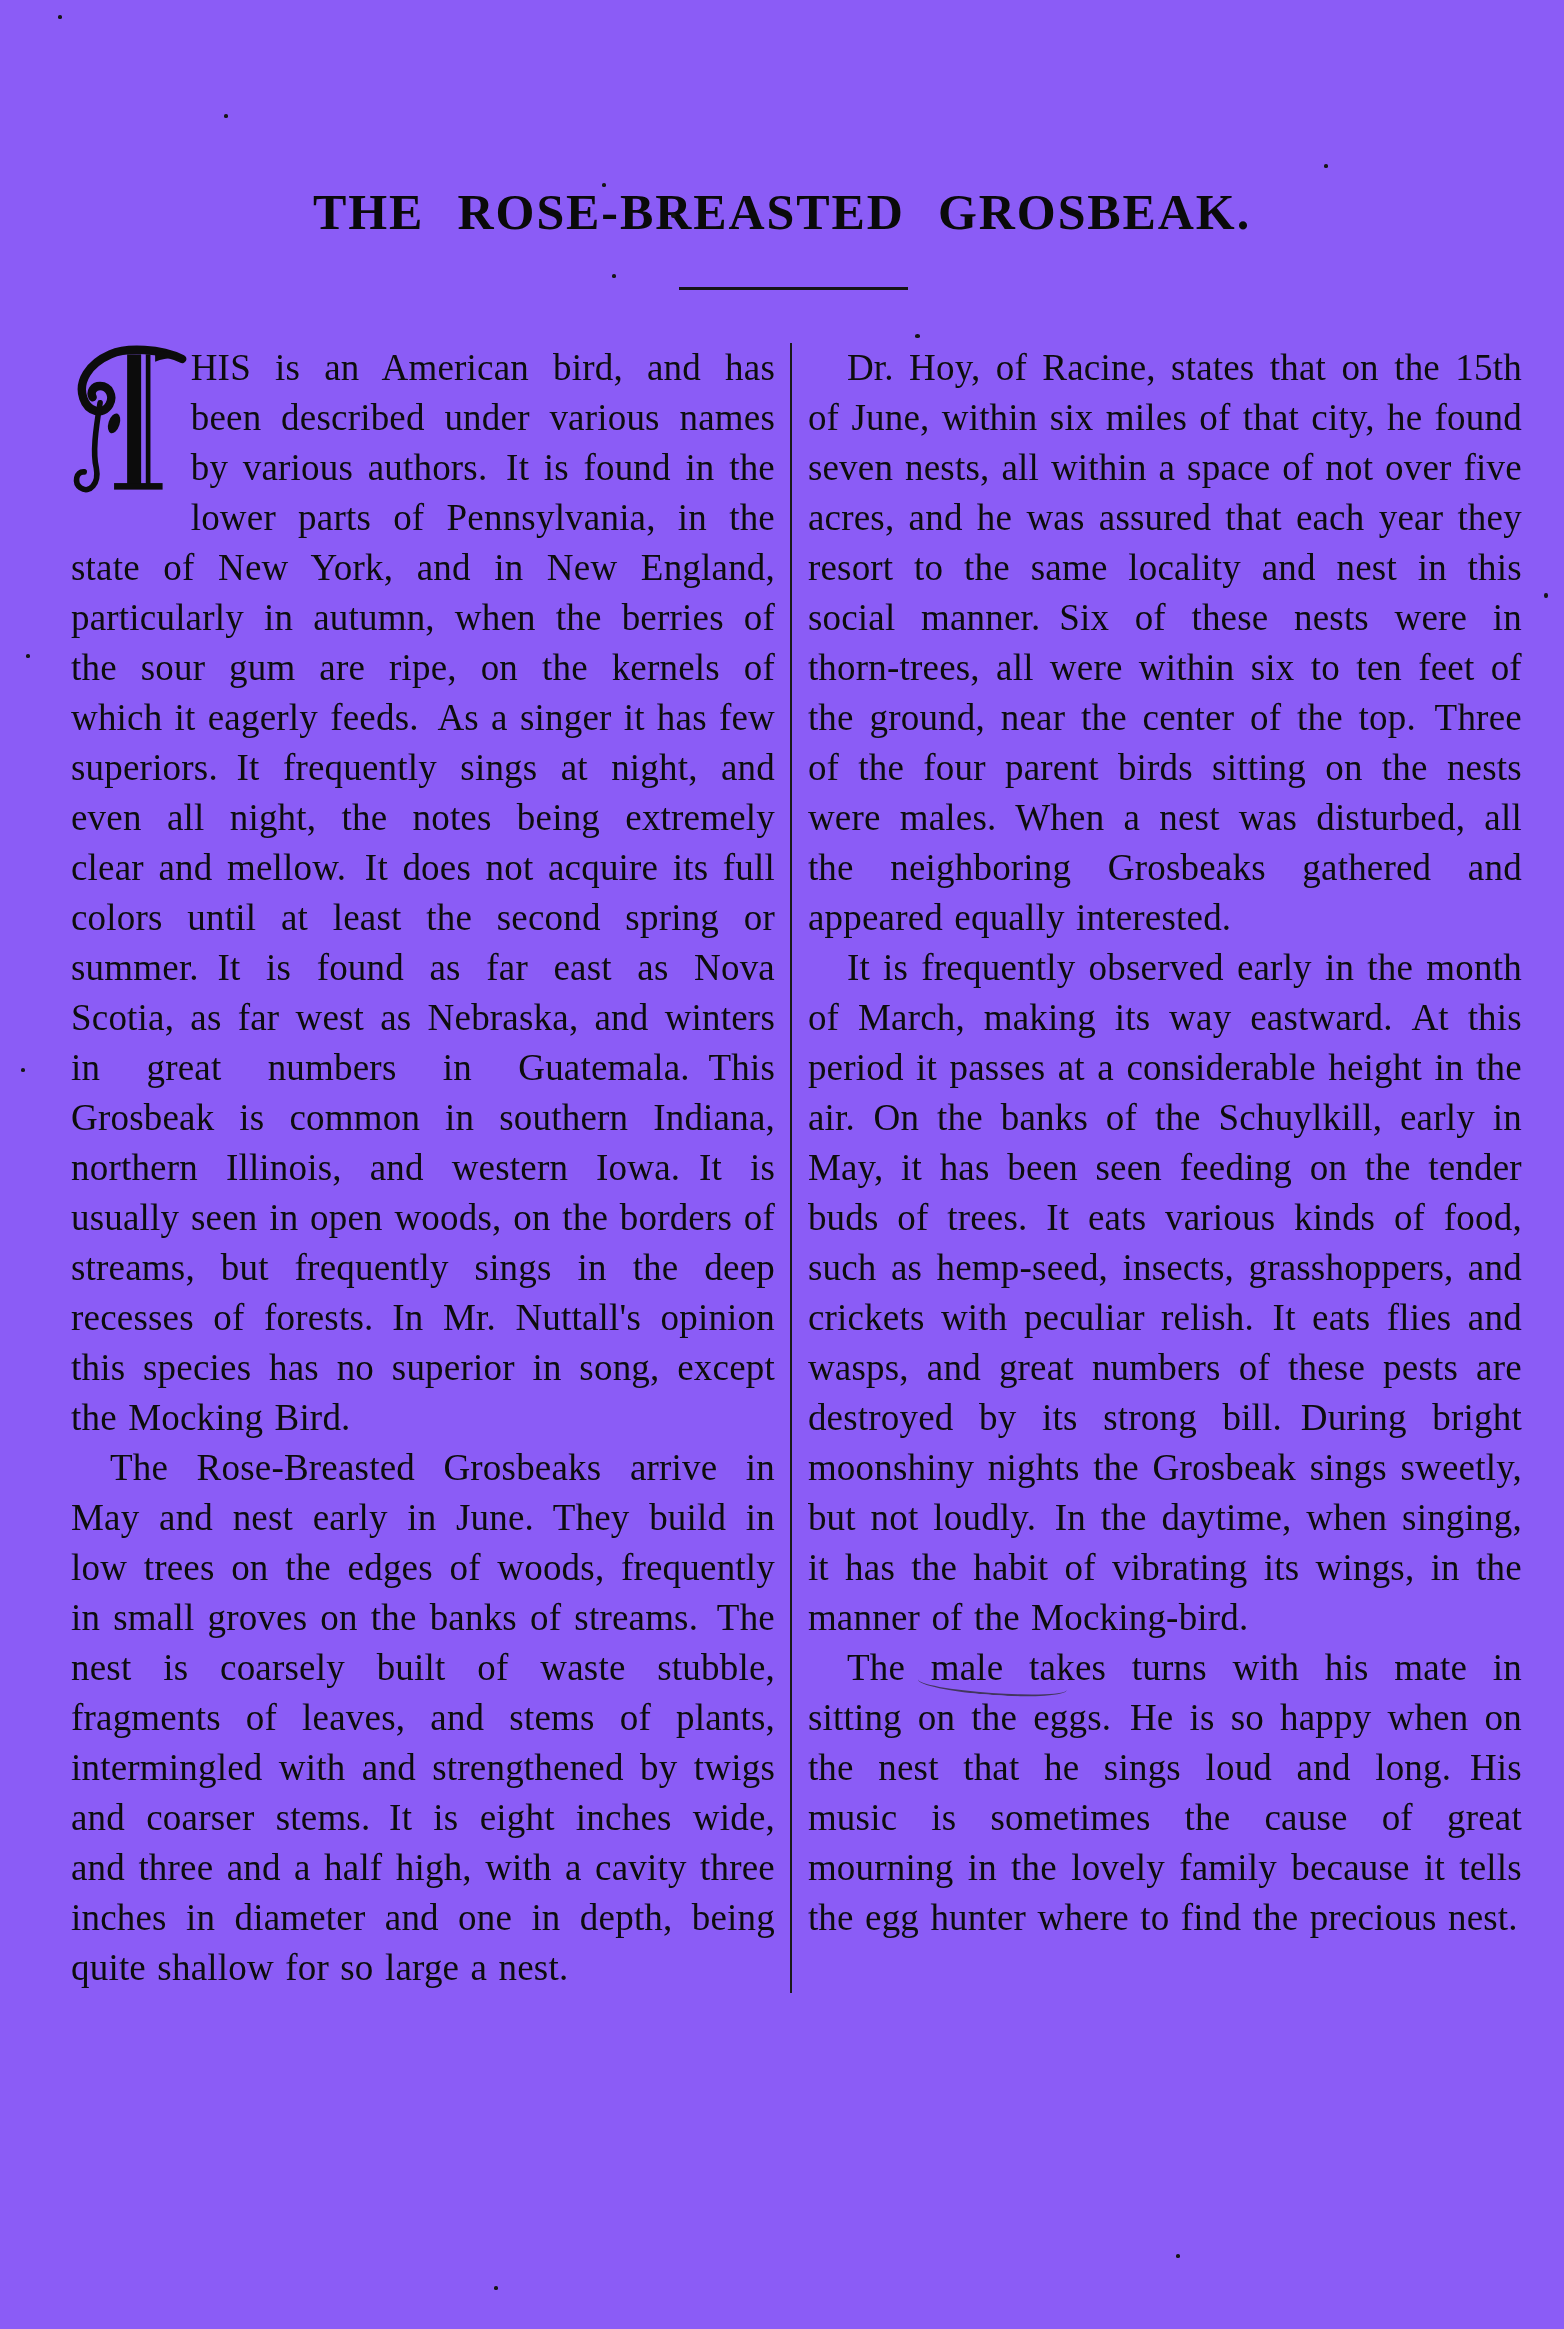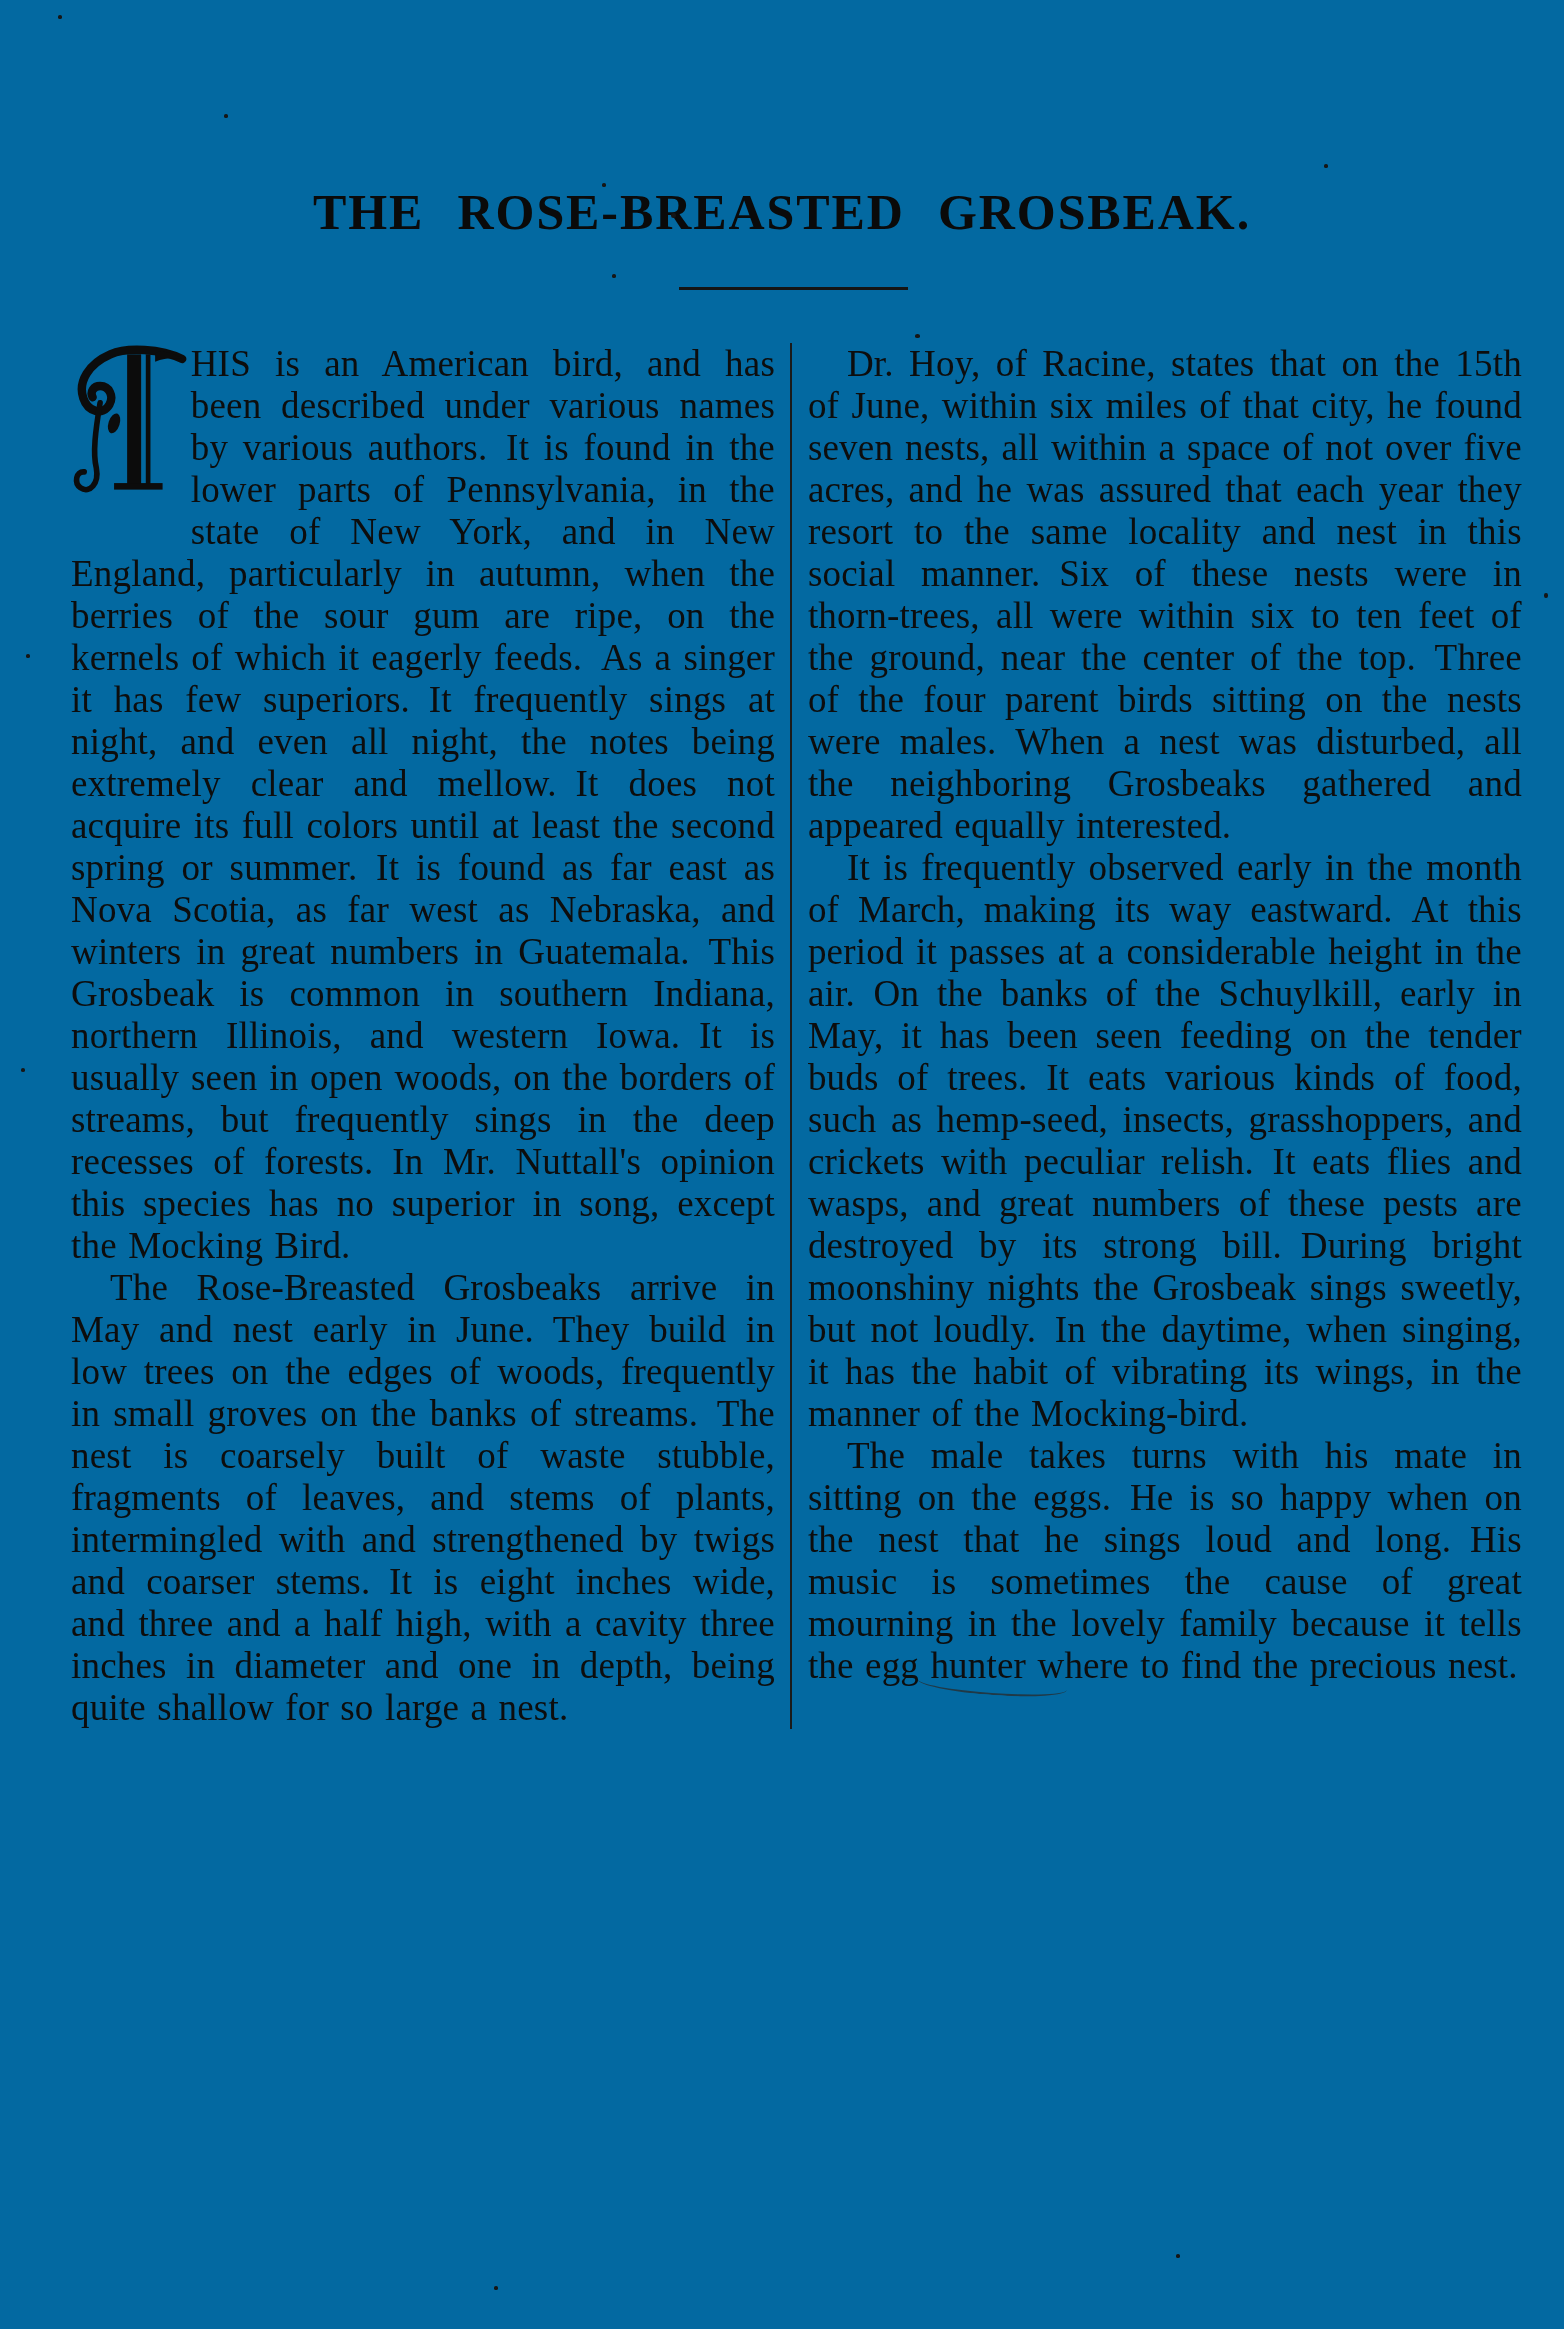--- a/index.html
+++ b/index.html
@@ -1,20 +1,20 @@
 <!DOCTYPE html>
 <html style="font-size:15px"><head>
 <meta charset="utf-8">
 <style>
   * { margin:0; padding:0; box-sizing:border-box; }
   html,body { background:#e8e6e1; }
   .page {
     position:relative;
     width:1564px; height:2330px;
-    background:#0369a1;
+    background:#8b5cf6;
     color:#0b0b0b;
     font-family:"Liberation Serif","DejaVu Serif",serif;
     overflow:hidden;
     padding-left:40px;
   }
   .title {
     position:absolute; top:183px; left:0; right:0;
     text-align:center;
     font-size:50px; font-weight:bold;
     letter-spacing:1.9px; word-spacing:0.38em;
@@ -24,21 +24,21 @@
     position:absolute; top:287px; left:679px;
     width:229px; height:2.8px;
     background:#151515;
   }
   .columns {
     position:absolute; top:343px; left:71px;
     width:1451px;
     display:flex; flex-direction:row;
   }
   .col {
-    font-size:37px; line-height:42px;
+    font-size:37px; line-height:50px;
     text-align:justify;
     letter-spacing:0.2px;
     word-spacing:1.9px;
     color:#0d0d0d;
   }
   .col.left  { width:704px; }
   .col.right { width:714px; }
   .divider {
     width:1.9px; background:#1a1a1a;
     margin-left:15px; margin-right:16px;

